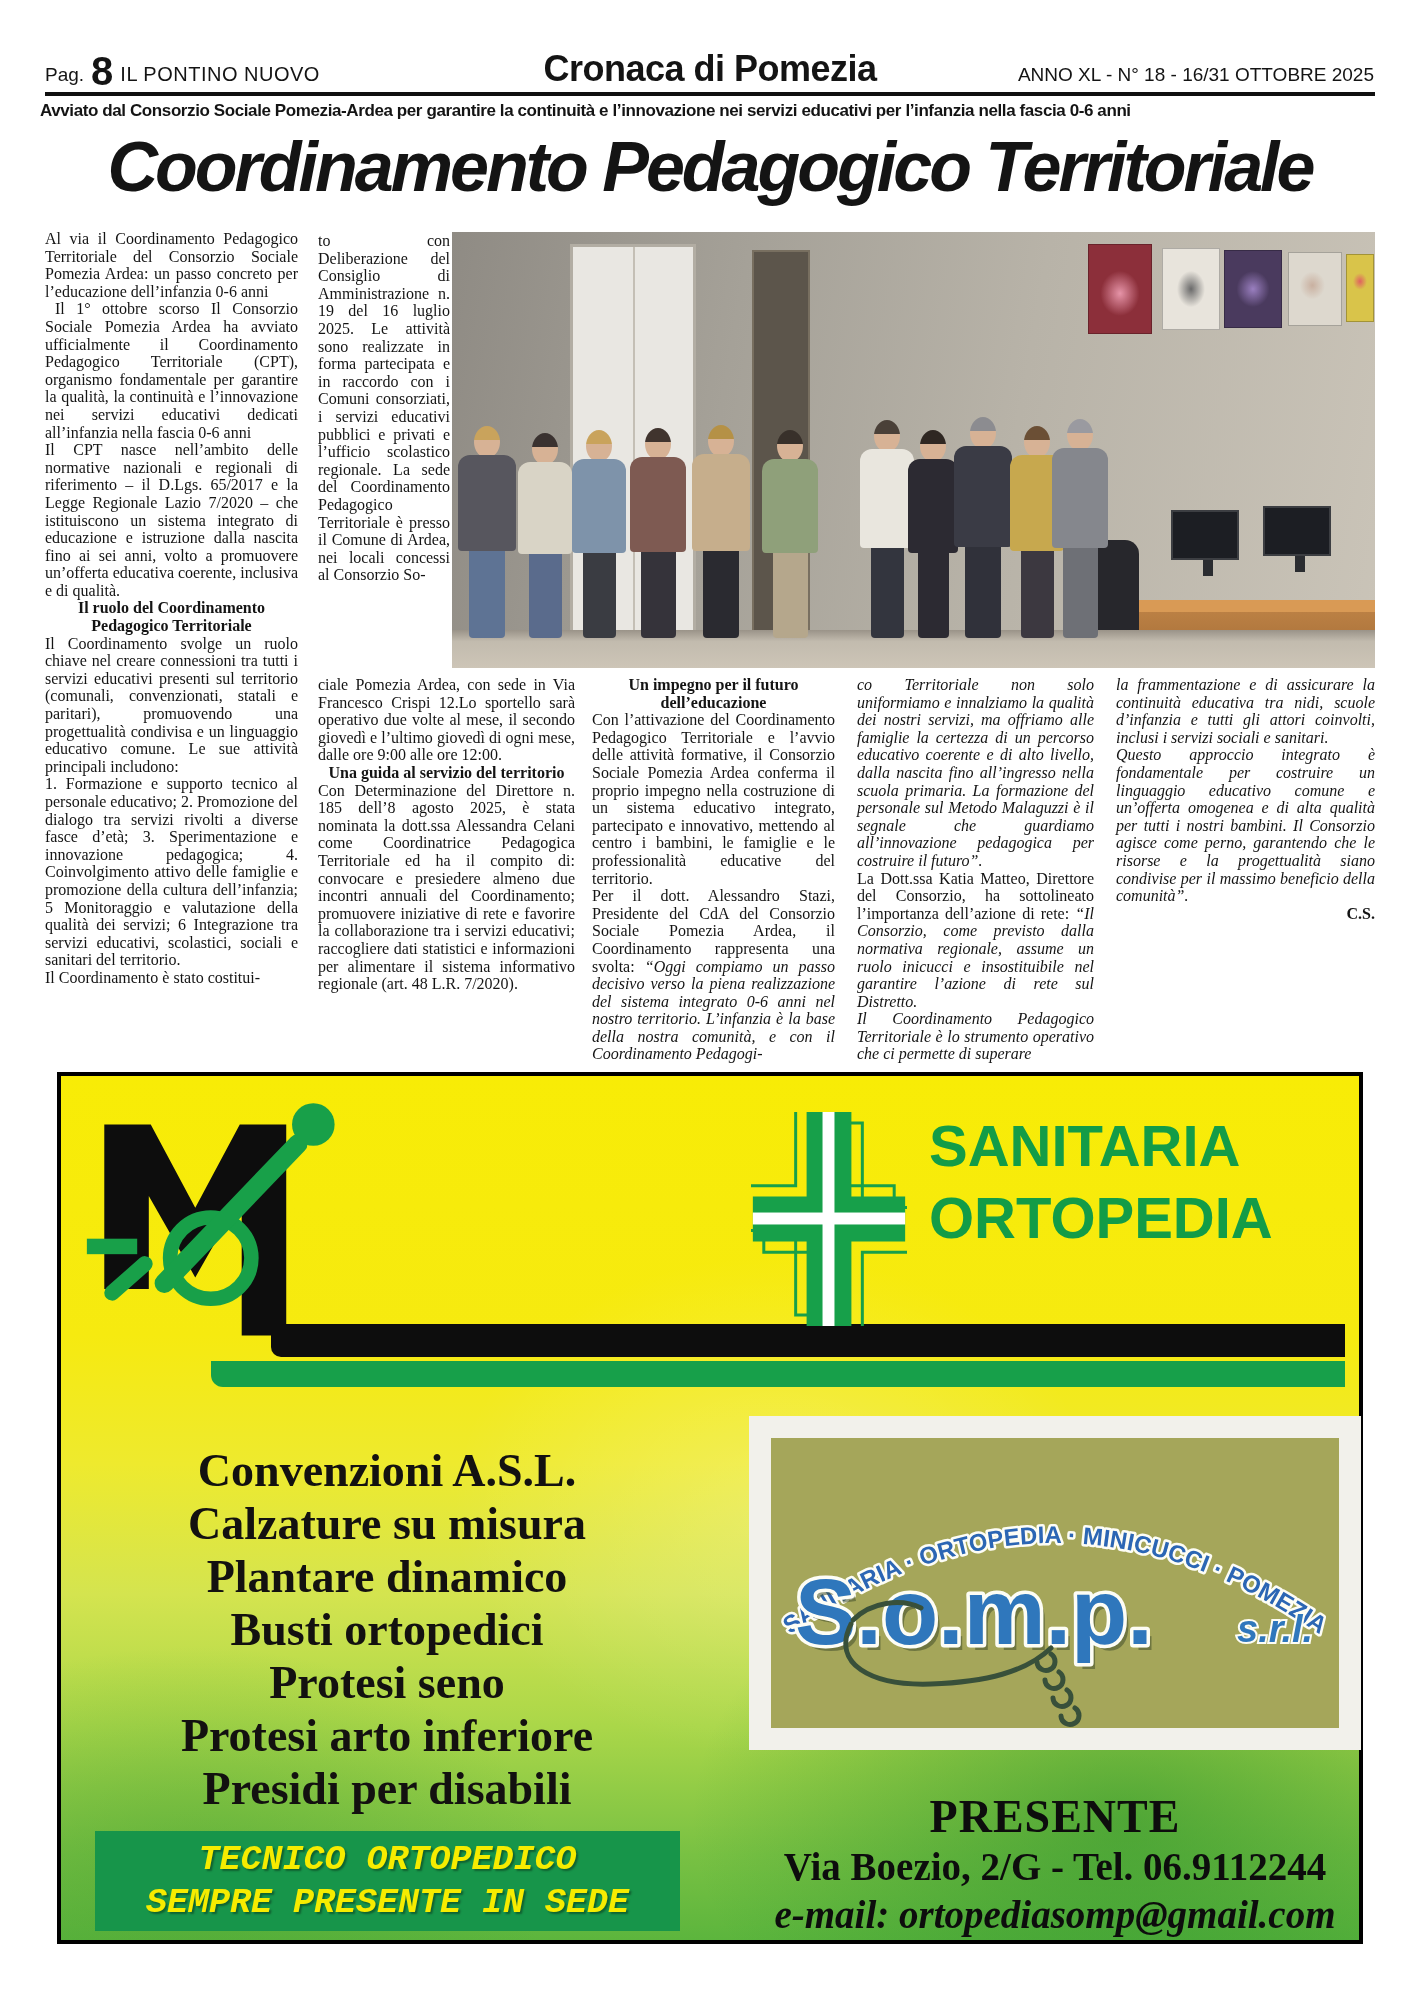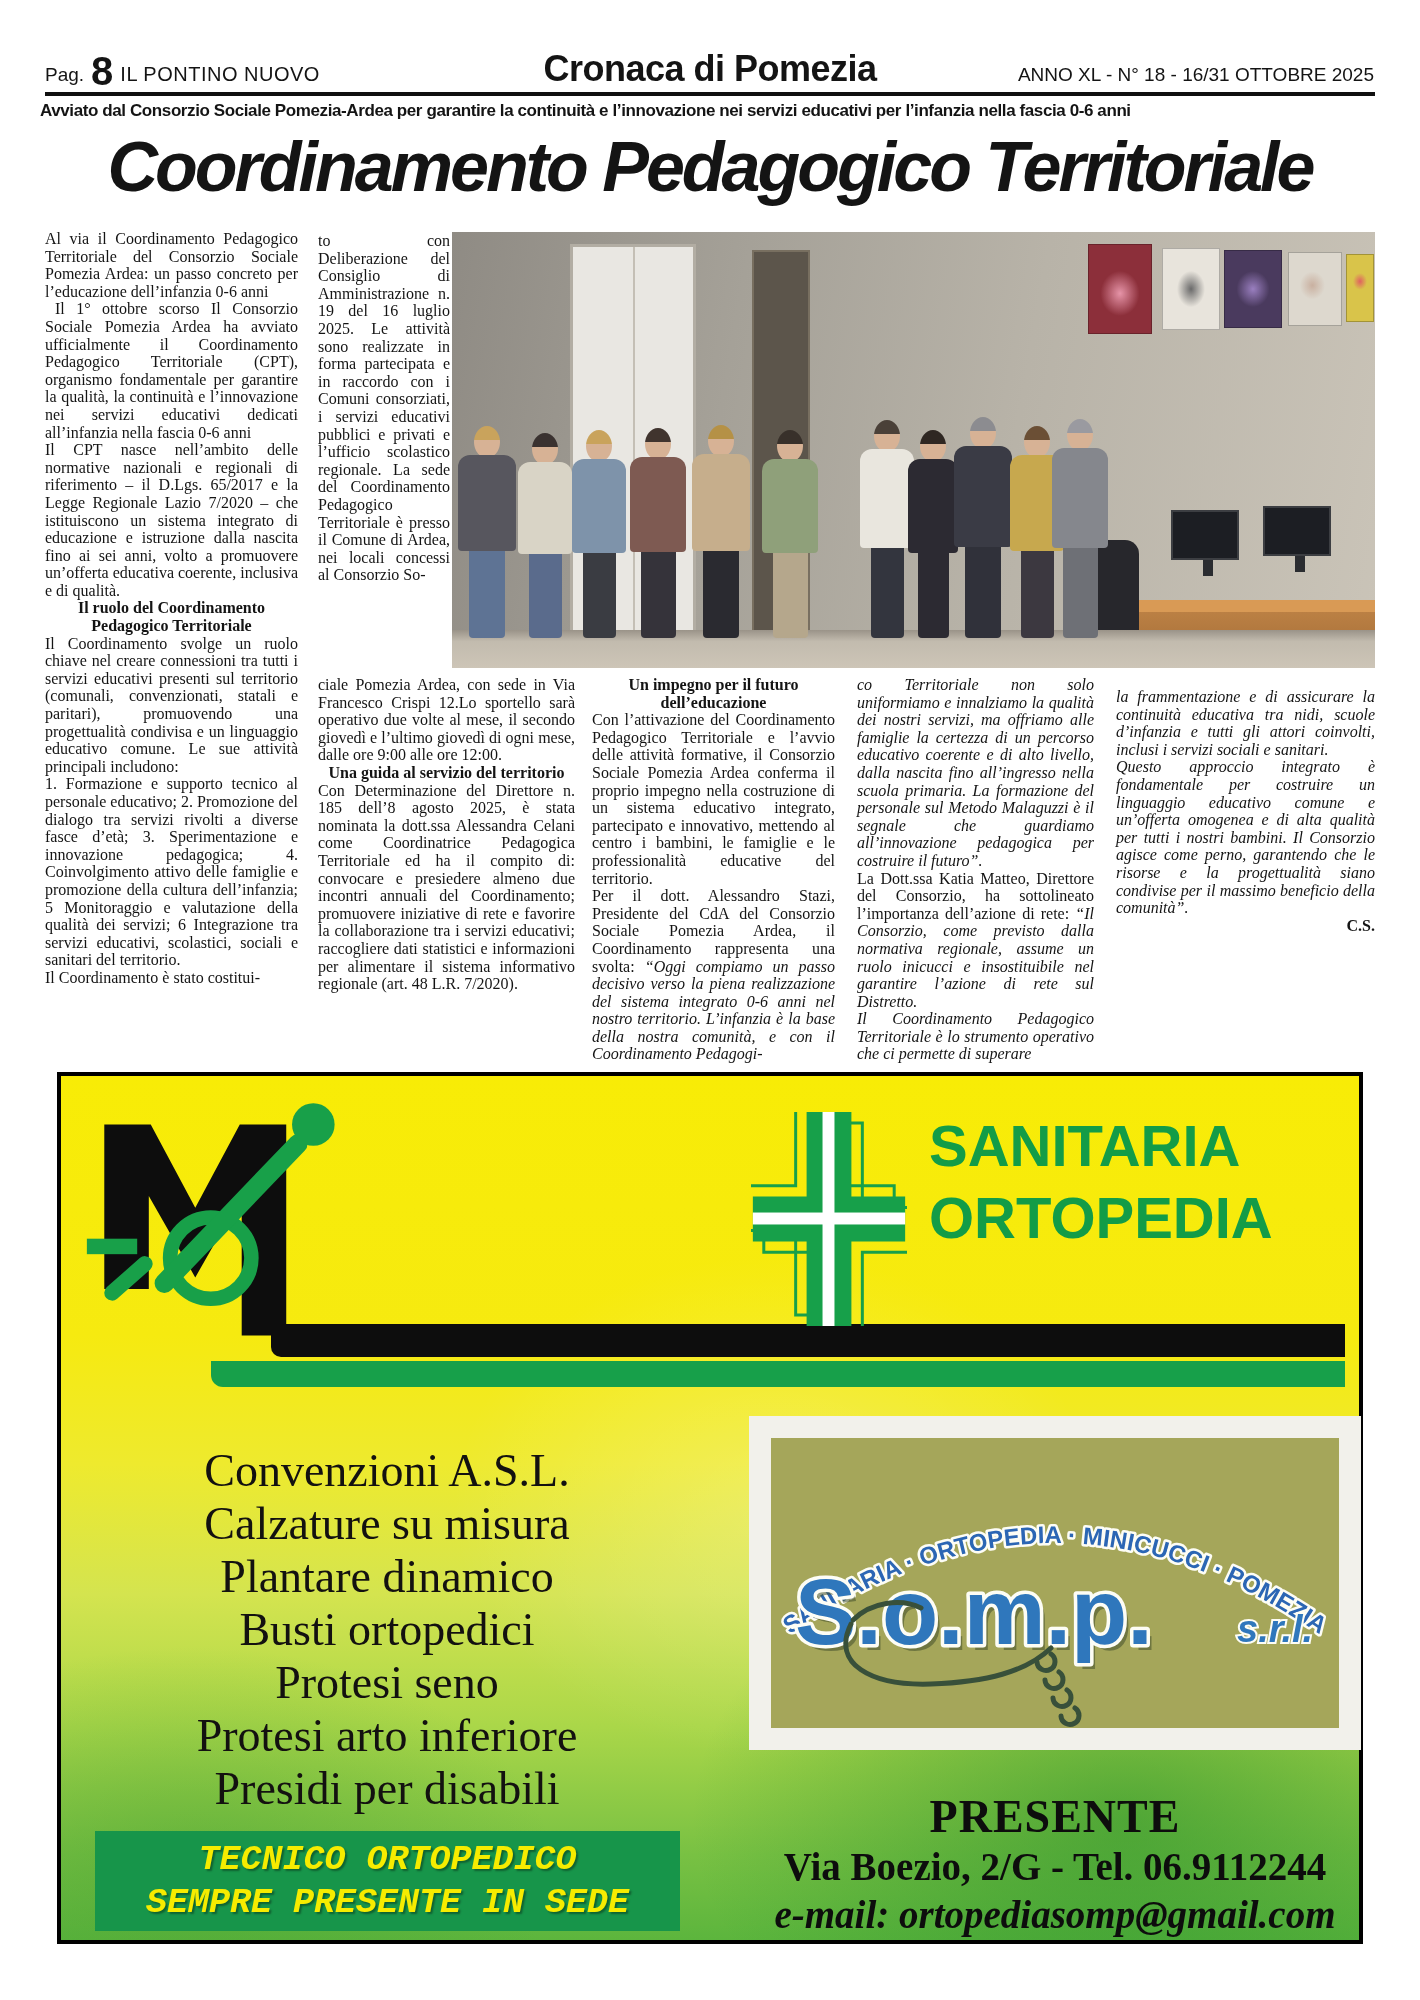--- a/index.html
+++ b/index.html
@@ -54,21 +54,21 @@
       radial-gradient(460px 360px at 55% 50%, rgba(255,255,255,.22), rgba(255,255,255,0) 70%),
       linear-gradient(to bottom,#f8ec06 0%,#f6ea10 30%,#eeea2e 45%,#d4e44f 60%,#abd749 75%,#79c143 90%,#5cb53d 100%);
      font-family:"Liberation Sans",sans-serif;}
   .brand-suffix{position:absolute;left:288px;top:138px;font-size:76px;font-weight:bold;
      letter-spacing:-1px;color:#0d0d0d;}
   .bar-black{position:absolute;left:210px;right:14px;top:248px;height:33px;background:#0d0d0d;border-radius:0 0 0 10px;}
   .bar-green{position:absolute;left:150px;right:14px;top:285px;height:26px;background:#17a04a;border-radius:0 0 0 12px;}
   .cat-title{position:absolute;left:868px;top:34px;font-size:58px;font-weight:bold;
      color:#139c47;line-height:72px;letter-spacing:0;}
   .services{position:absolute;left:20px;top:368px;width:612px;text-align:center;
-     font-family:"Liberation Serif",serif;font-weight:normal;font-size:46px;line-height:53px;color:#131110;}
+     font-family:"Liberation Serif",serif;font-weight:bold;font-size:46px;line-height:53px;color:#131110;}
   .banner{position:absolute;left:34px;top:755px;width:585px;height:100px;background:#17954a;
      text-align:center;padding-top:8px;box-sizing:border-box;}
   .banner div{font-size:35px;font-weight:bold;font-style:italic;color:#f6ec00;line-height:43px;
      text-shadow:2px 2px 2px rgba(0,0,0,.35);font-family:Liberation Mono, monospace;}
   .somp-box{position:absolute;left:688px;top:340px;width:612px;height:334px;background:#f2f1eb;}
   .somp-inner{position:absolute;left:22px;top:22px;right:22px;bottom:22px;background:#a5a65a;}
   .ad-right-txt{position:absolute;left:688px;width:612px;text-align:center;color:#0d0d0d;
      font-family:"Liberation Serif",serif;}
   .city{top:714px;font-size:46px;font-weight:bold;letter-spacing:1px;}
   .addr{top:768px;font-size:39px;font-weight:bold;}
@@ -195,21 +195,21 @@
     <p>Con l’attivazione del Coordinamento Pedagogico Territoriale e l’avvio delle attività formative, il Consorzio Sociale Pomezia Ardea conferma il proprio impegno nella costruzione di un sistema educativo integrato, partecipato e innovativo, mettendo al centro i bambini, le famiglie e le professionalità educative del territorio.</p>
     <p><span>Per il dott. Alessandro Stazi, Presidente del CdA del Consorzio Sociale Pomezia Ardea, il Coordinamento rappresenta una svolta: </span><span class="q">“Oggi compiamo un passo decisivo verso la piena realizzazione del sistema integrato 0-6 anni nel nostro territorio. L’infanzia è la base della nostra comunità, e con il Coordinamento Pedagogi-</span></p>
   </div>
 
   <div class="bodycol" style="left:857px;top:676px;width:237px;">
     <p class="q">co Territoriale non solo uniformiamo e innalziamo la qualità dei nostri servizi, ma offriamo alle famiglie la certezza di un percorso educativo coerente e di alto livello, dalla nascita fino all’ingresso nella scuola primaria. La formazione del personale sul Metodo Malaguzzi è il segnale che guardiamo all’innovazione pedagogica per costruire il futuro”.</p>
     <p><span>La Dott.ssa Katia Matteo, Direttore del Consorzio, ha sottolineato l’importanza dell’azione di rete: </span><span class="q">“Il Consorzio, come previsto dalla normativa regionale, assume un ruolo inicucci e insostituibile nel garantire l’azione di rete sul Distretto.</span></p>
     <p class="q">Il Coordinamento Pedagogico Territoriale è lo strumento operativo che ci permette di superare</p>
   </div>
 
-  <div class="bodycol" style="left:1116px;top:676px;width:259px;margin-top:12px;">
+  <div class="bodycol" style="left:1116px;top:676px;width:259px;">
     <p class="q">la frammentazione e di assicurare la continuità educativa tra nidi, scuole d’infanzia e tutti gli attori coinvolti, inclusi i servizi sociali e sanitari.</p>
     <p class="q">Questo approccio integrato è fondamentale per costruire un linguaggio educativo comune e un’offerta omogenea e di alta qualità per tutti i nostri bambini. Il Consorzio agisce come perno, garantendo che le risorse e la progettualità siano condivise per il massimo beneficio della comunità”.</p>
     <p class="sig">C.S.</p>
   </div>
 
   <div class="ad">
 
     <svg style="position:absolute;left:22px;top:16px;" width="300" height="245" viewBox="0 0 310 250">
       <path d="M22,32 H70 L116,118 L162,32 H210 V250 H164 V106 L116,190 L68,106 V202 H22 Z" fill="#0d0d0d"></path>
       <rect x="4" y="150" width="52" height="16" fill="#18a049"></rect>

